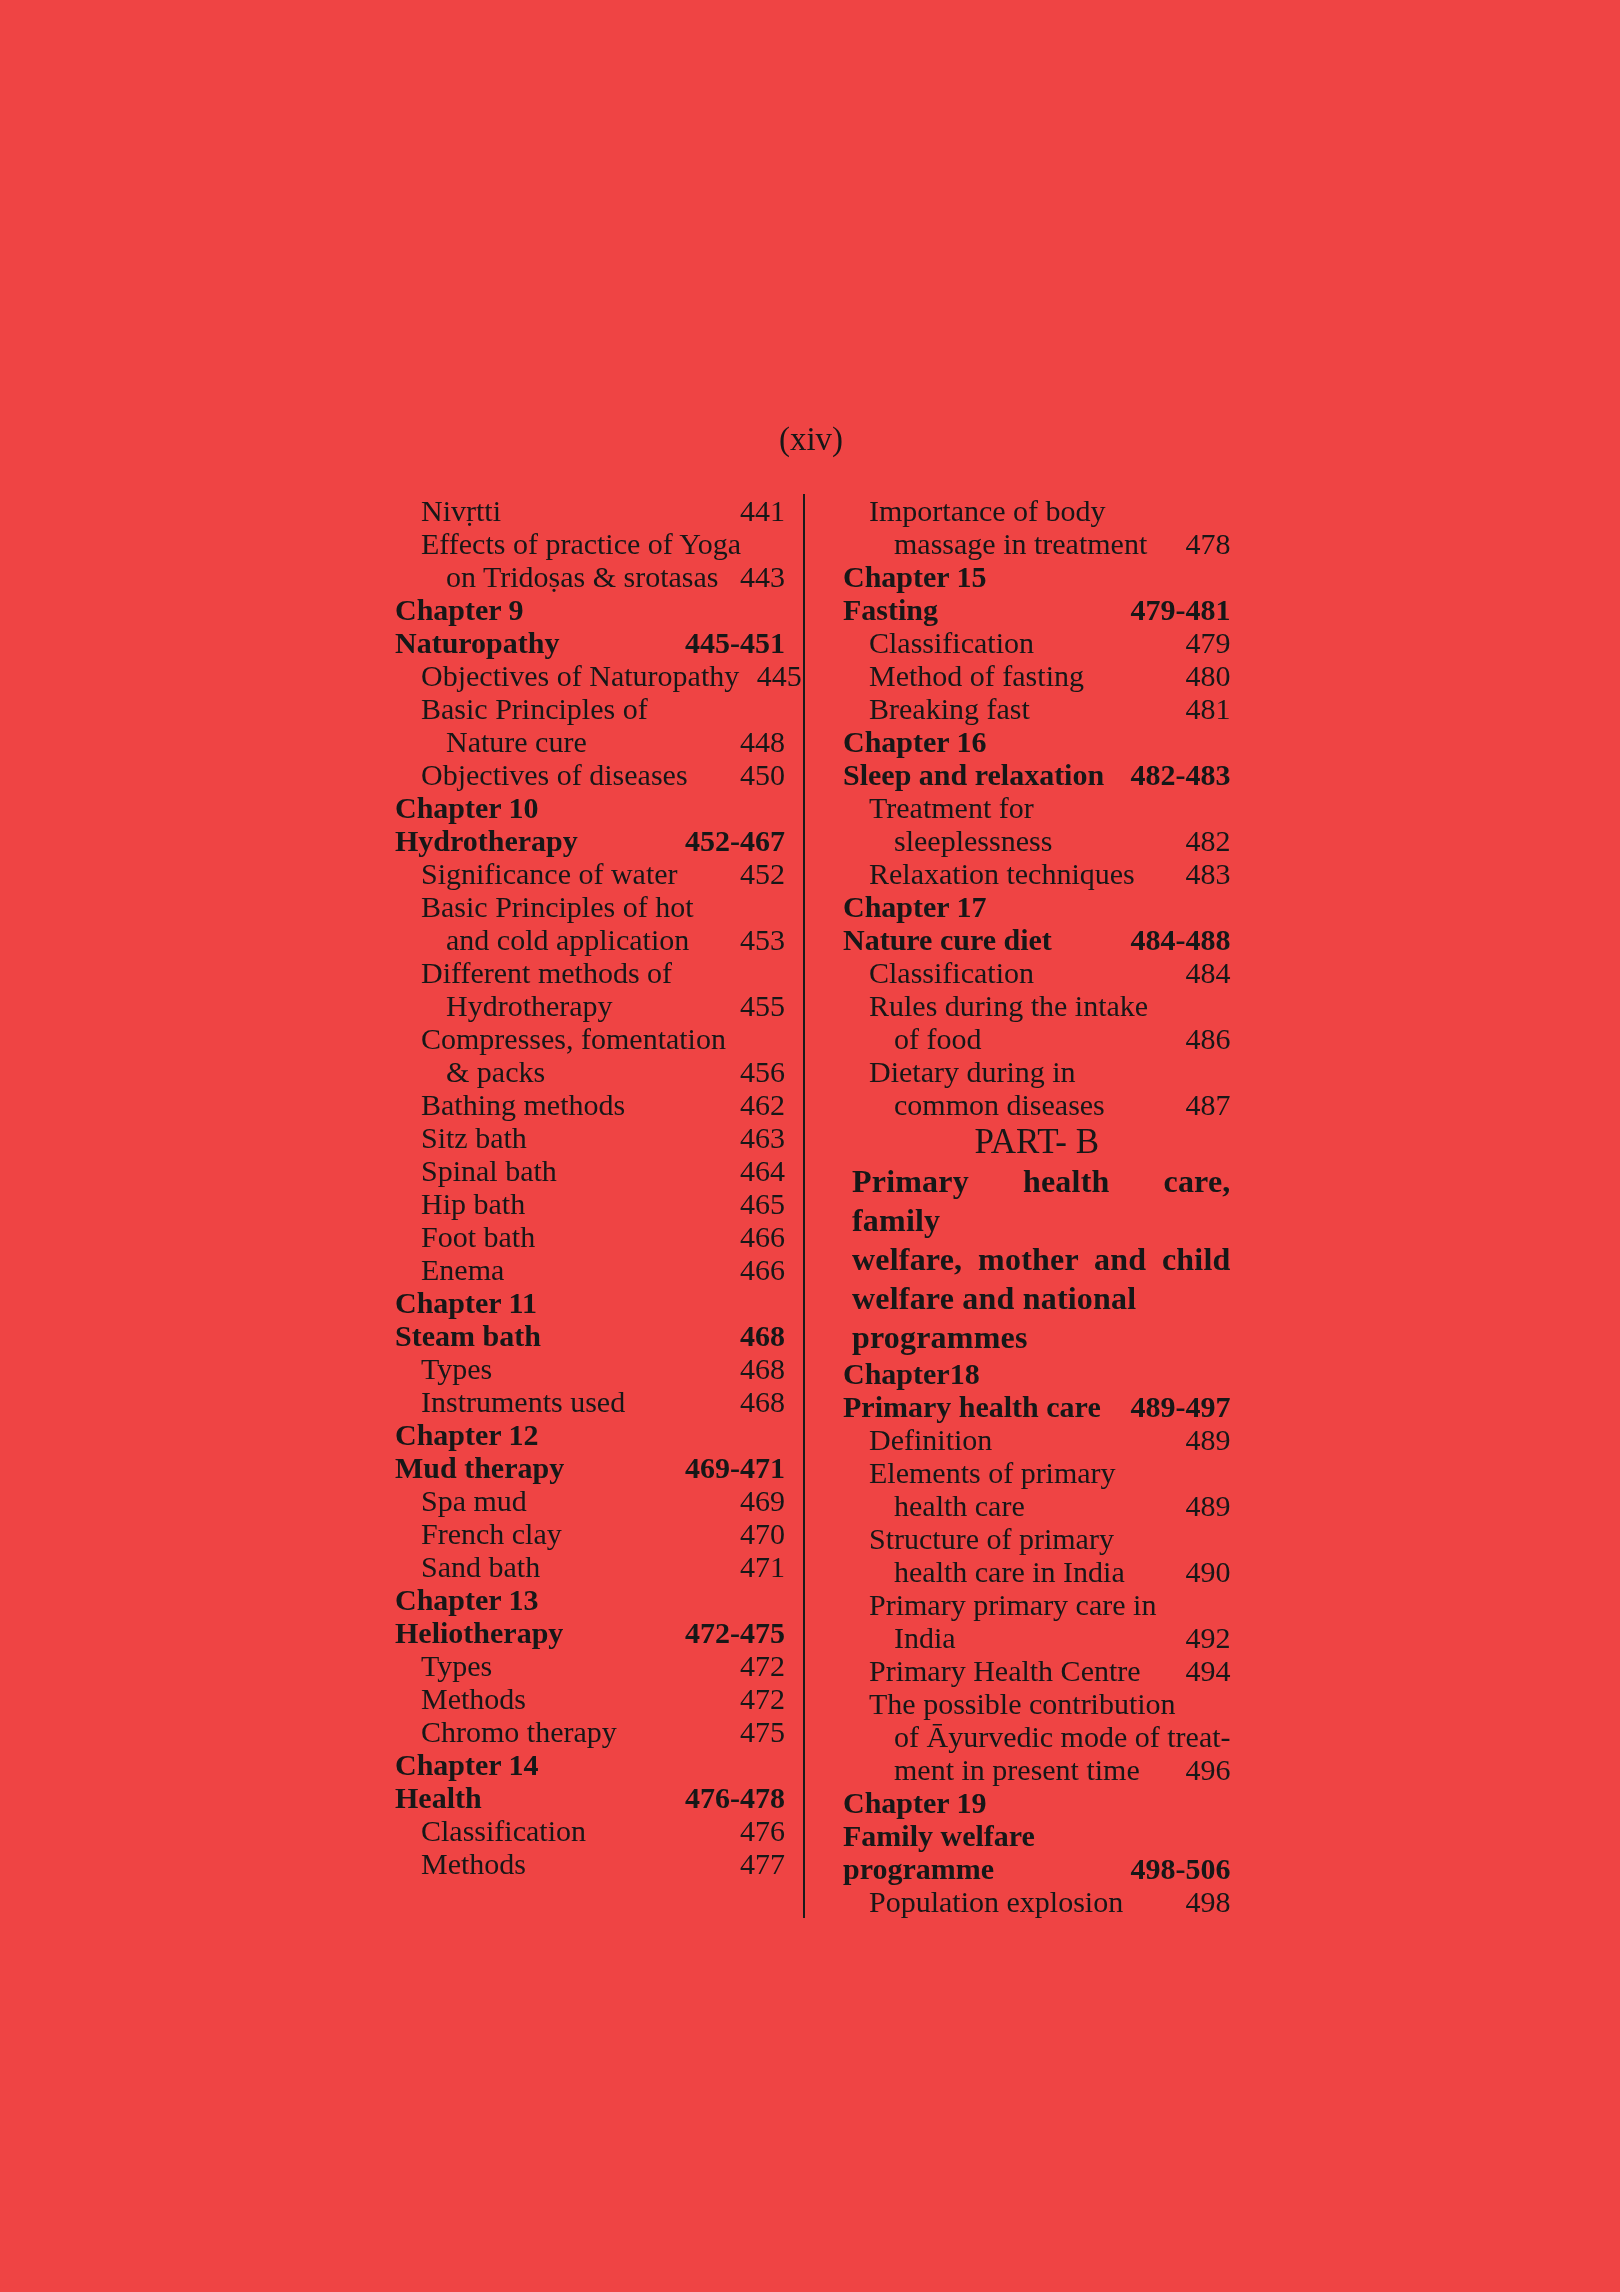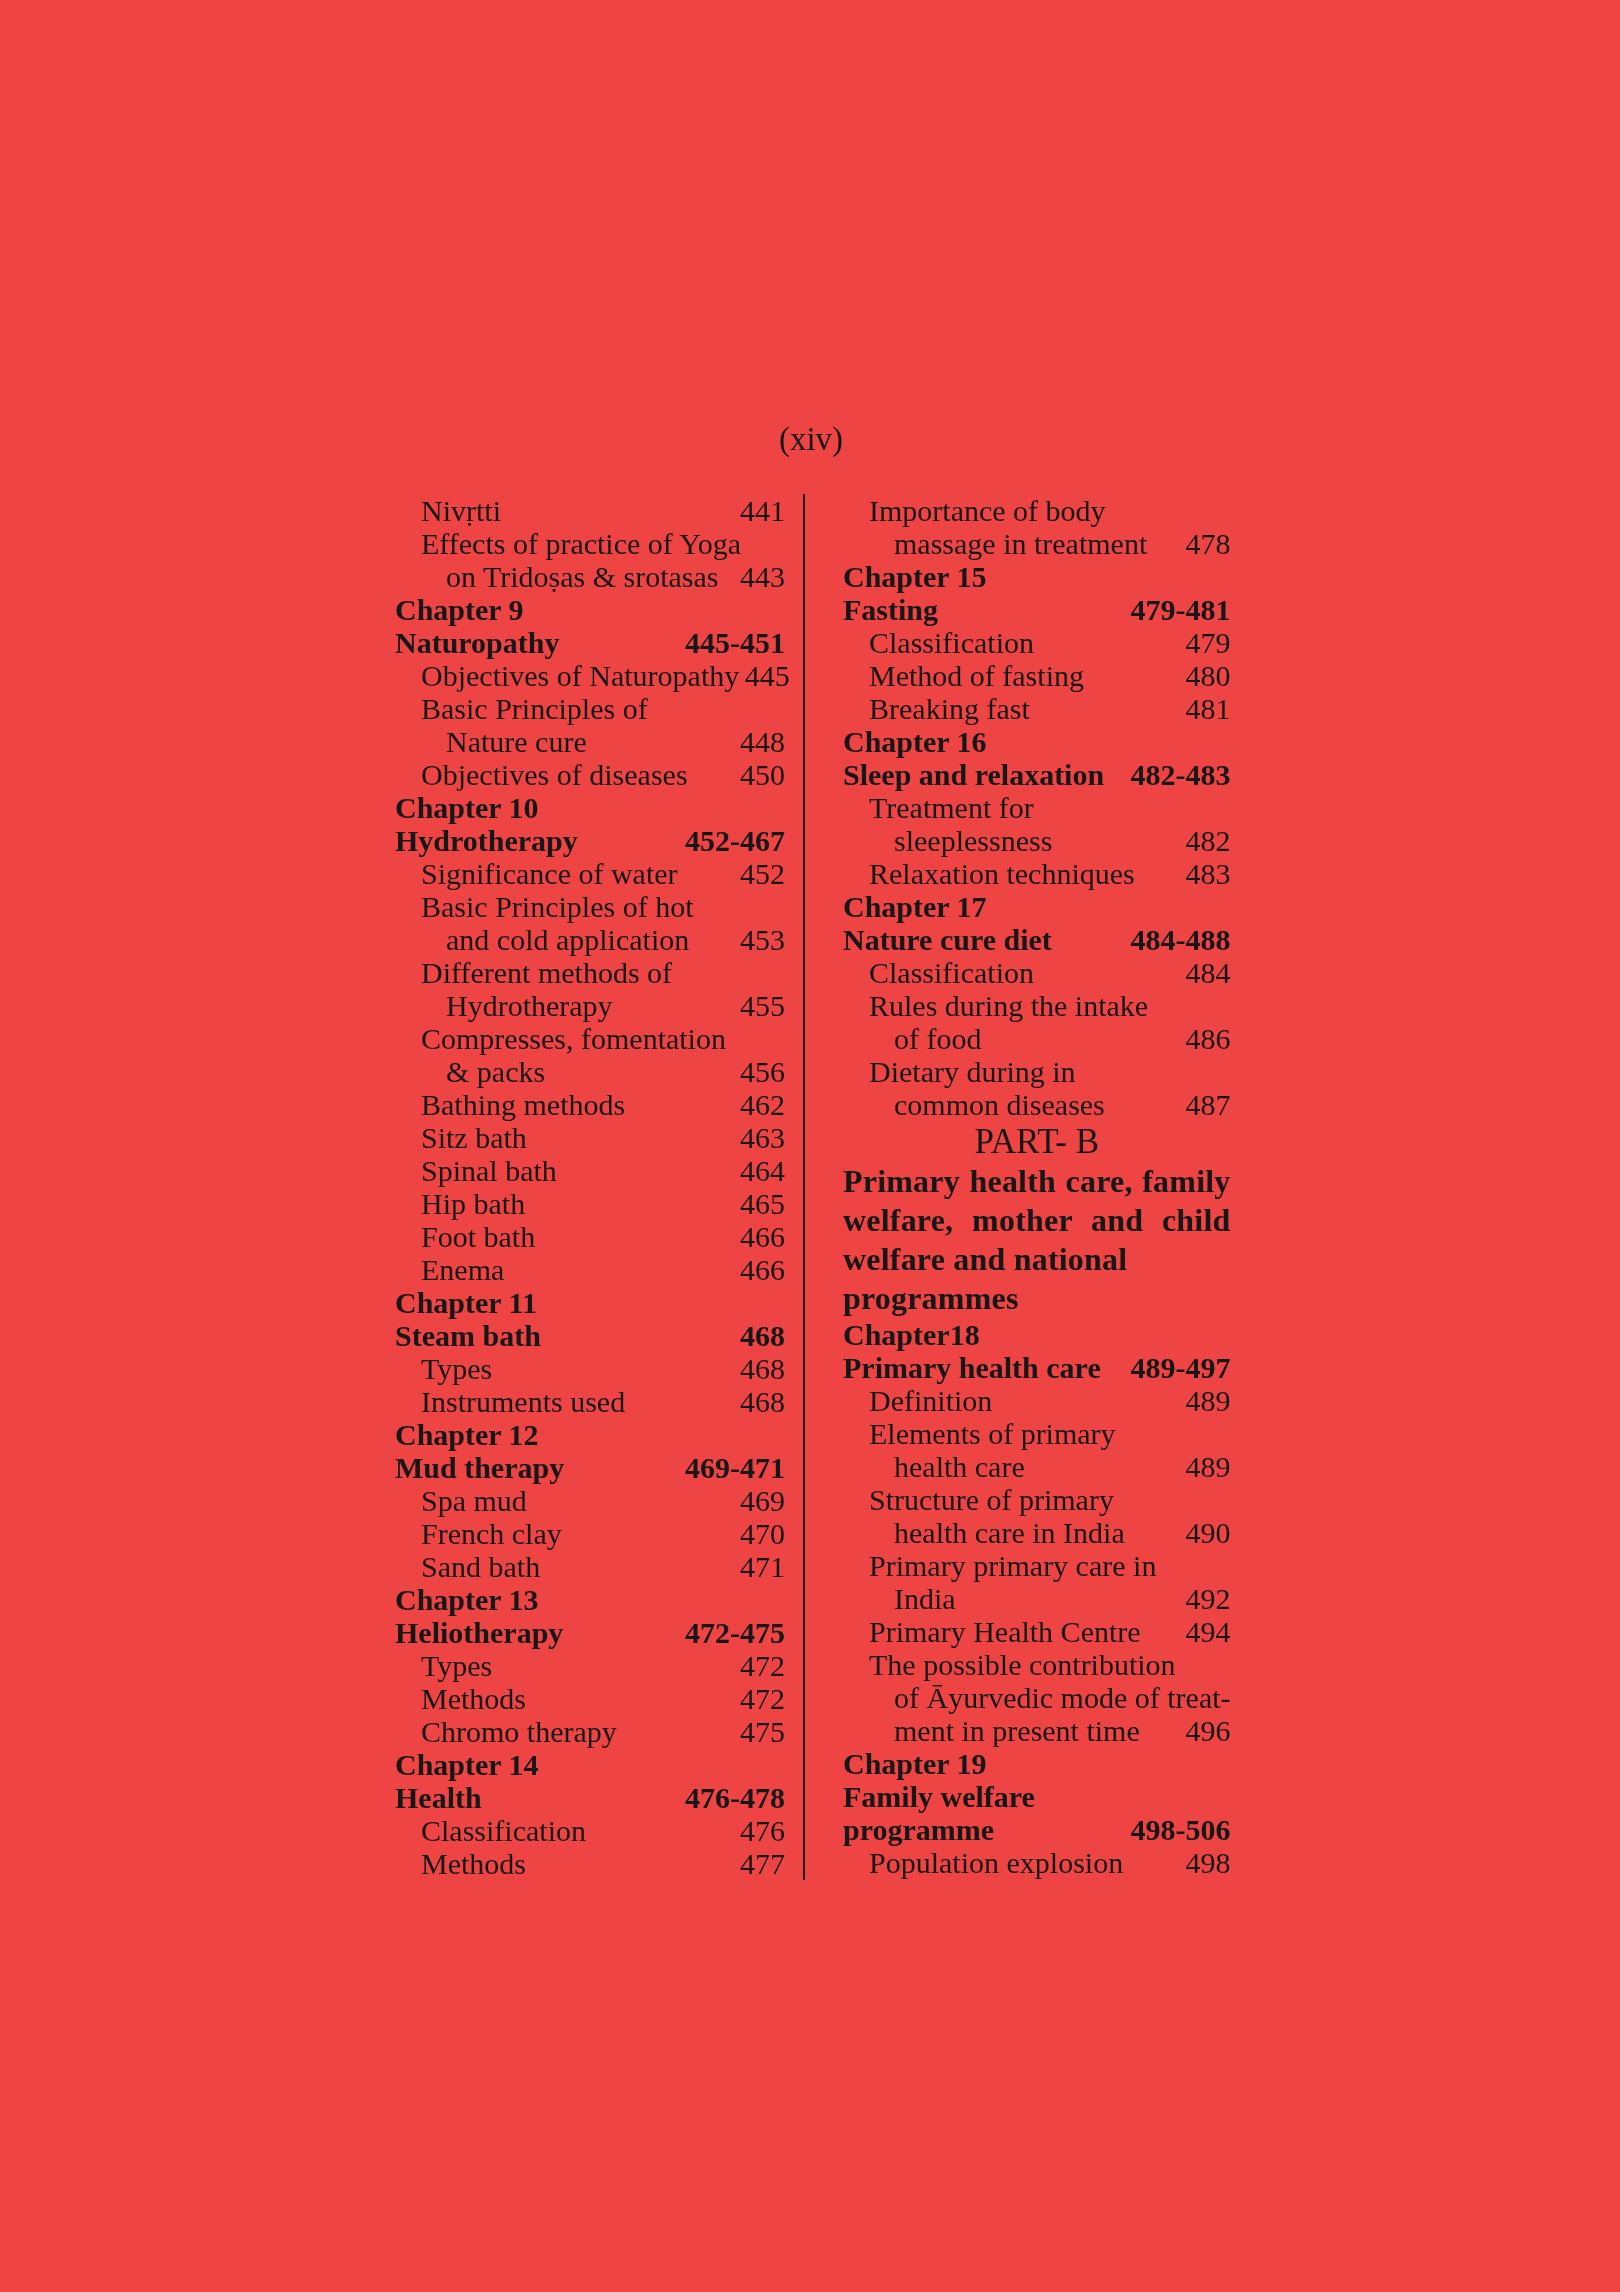--- a/index.html
+++ b/index.html
@@ -22,27 +22,27 @@
   .col{box-sizing:content-box;}
   .col-left{width:390px;padding-right:18px;border-right:2.7px solid #1a1a1a;}
   .col-right{width:394px;padding-left:38px;}
   .row{
     display:flex;align-items:baseline;
     font-size:30px;line-height:33px;min-height:33px;
     white-space:nowrap;
   }
   .row .title{white-space:nowrap;}
   .row .page-num{margin-left:auto;padding-left:5.4px;}
-  .ind1{padding-left:26px;}
+  .ind1{padding-left:26px;gap:12px;}
   .ind2{padding-left:51px;align-items:center;}
   .bold{font-weight:700;}
   .part-label{display:block;text-align:center;font-weight:400;
     font-size:35px;line-height:41px;min-height:41px;}
   .part-title{display:block;font-weight:700;
-    font-size:32px;line-height:39px;min-height:39px;letter-spacing:0.2px;}
+    font-size:32px;line-height:39px;min-height:39px;letter-spacing:0.2px;margin-left:9px;}
   .part-title .title{white-space:normal;}
   .justify{text-align:justify;text-align-last:justify;}
 </style>
 </head>
 <body>
 
 <div class="page">
   <div class="folio">(xiv)</div>
   <div class="content">
     <div class="col col-left">

